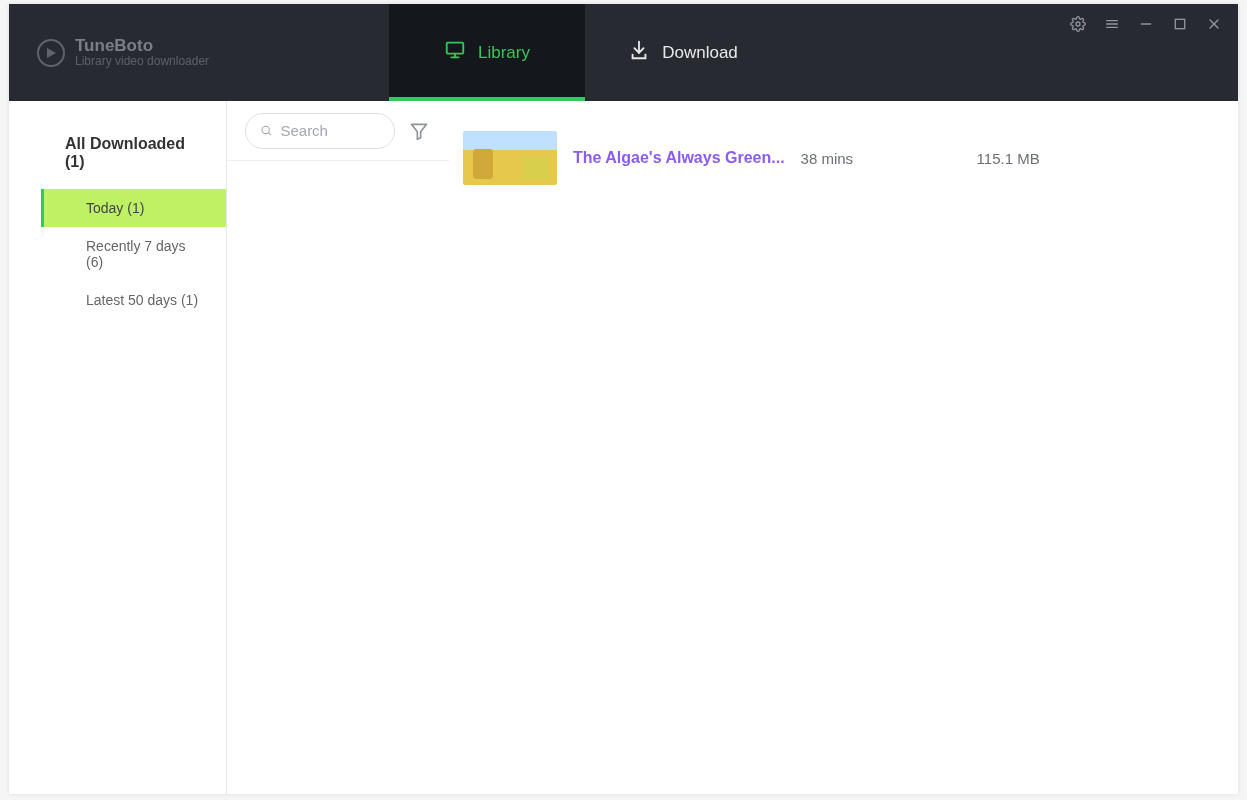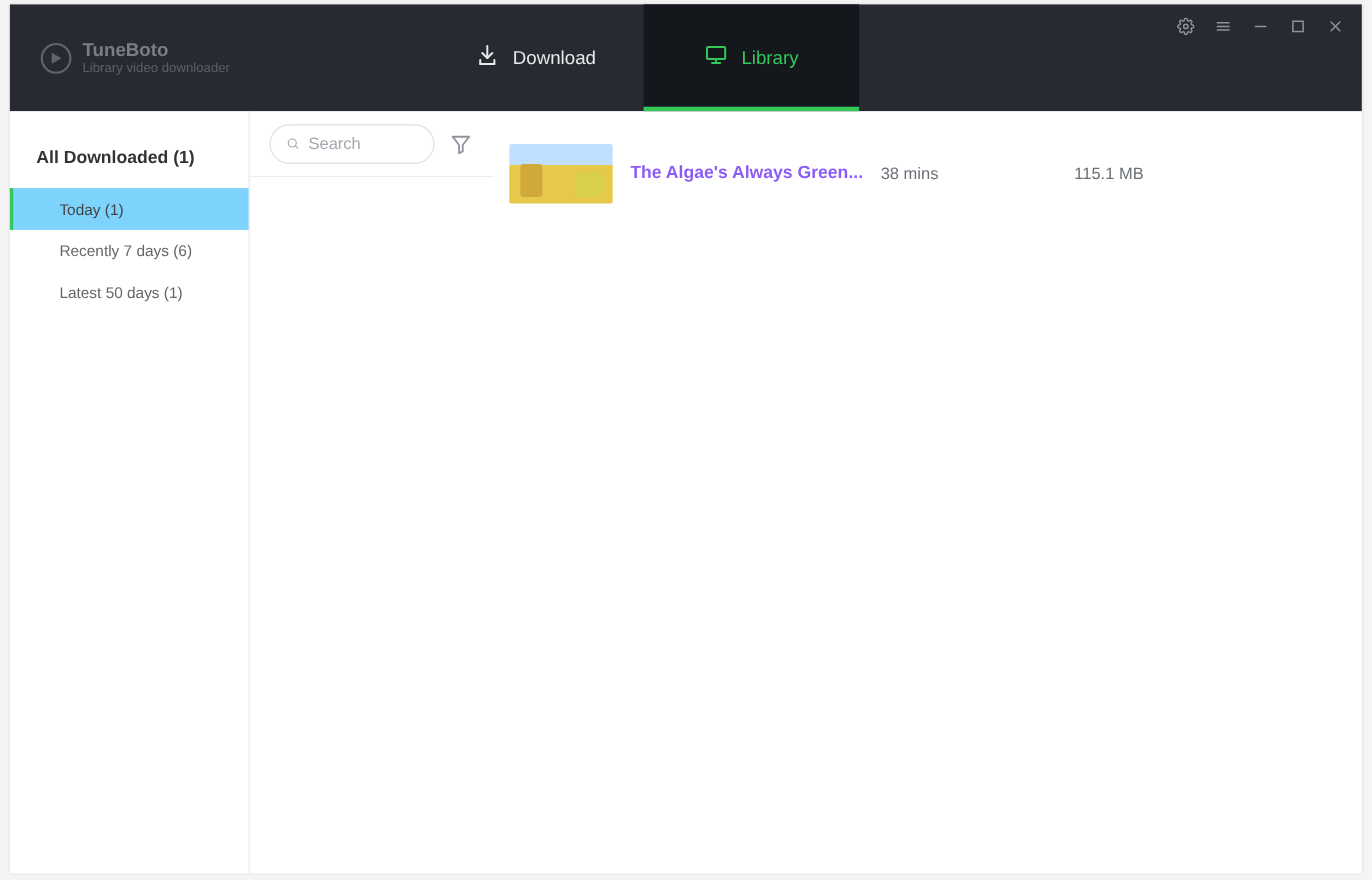--- a/index.html
+++ b/index.html
@@ -84,36 +84,37 @@
   
   .body {
     flex: 1;
     display: flex;
     min-height: 0;
   }
   .sidebar {
     width: 218px;
     border-right: 1px solid #e4e6e9;
     padding-top: 18px;
+    padding-left: 32px;
   }
   .sidebar-header {
     font-size: 16px;
     font-weight: 700;
     color: #333;
     padding: 16px 24px 18px;
   }
   .sidebar-item {
     padding: 11px 22px 11px 42px;
     font-size: 14px;
     color: #666;
     cursor: pointer;
     border-left: 3px solid transparent;
   }
   .sidebar-item.active {
-    background: #7dd3fc;
+    background: #bef264;
     color: #444;
     border-left: 3px solid #34c759;
   }
   .main {
     flex: 1;
     display: flex;
     flex-direction: row;
     min-width: 0;
   }
   .toolbar {
@@ -188,41 +189,41 @@
             <polygon points="2,1 11,6 2,11"></polygon>
           </svg>
       </span>
       <span class="brand-text">
         <span class="brand-name">TuneBoto</span>
         <span class="brand-sub">Library video downloader</span>
       </span>
     </div>
 
     <div class="nav">
+      <div class="nav-tab active">
+        <span>
+          <svg viewBox="0 0 24 24" fill="none" stroke="#34c759" stroke-width="2" stroke-linecap="round" stroke-linejoin="round">
+            <rect x="3" y="4" width="18" height="12" rx="1"></rect>
+              <path d="M8 20h8"></path>
+              <path d="M12 16v4"></path>
+          </svg>
+        </span>
+        <span>Library</span>
+      </div>
       <div class="nav-tab">
         <span>
           <svg viewBox="0 0 24 24" fill="none" stroke="#e6e8ea" stroke-width="2" stroke-linecap="round" stroke-linejoin="round">
             <path d="M12 3v12"></path>
               <path d="M7 10l5 5 5-5"></path>
               <path d="M5 21h14"></path>
               <path d="M5 21v-4"></path>
               <path d="M19 21v-4"></path>
           </svg>
         </span>
         <span>Download</span>
-      </div>
-      <div class="nav-tab active">
-        <span>
-          <svg viewBox="0 0 24 24" fill="none" stroke="#34c759" stroke-width="2" stroke-linecap="round" stroke-linejoin="round">
-            <rect x="3" y="4" width="18" height="12" rx="1"></rect>
-              <path d="M8 20h8"></path>
-              <path d="M12 16v4"></path>
-          </svg>
-        </span>
-        <span>Library</span>
       </div>
     </div>
 
     <div class="window-controls">
       <span class="win-btn">
         <svg viewBox="0 0 24 24" fill="none" stroke="#8e949c" stroke-width="2">
             <circle cx="12" cy="12" r="3"></circle>
             <path d="M19.4 15a1.7 1.7 0 0 0 .34 1.87l.06.06a2 2 0 1 1-2.83 2.83l-.06-.06a1.7 1.7 0 0 0-1.87-.34 1.7 1.7 0 0 0-1 1.56V21a2 2 0 1 1-4 0v-.09a1.7 1.7 0 0 0-1-1.56 1.7 1.7 0 0 0-1.87.34l-.06.06a2 2 0 1 1-2.83-2.83l.06-.06A1.7 1.7 0 0 0 4.6 15a1.7 1.7 0 0 0-1.56-1H3a2 2 0 1 1 0-4h.09A1.7 1.7 0 0 0 4.6 9a1.7 1.7 0 0 0-.34-1.87l-.06-.06A2 2 0 1 1 7.03 4.24l.06.06A1.7 1.7 0 0 0 9 4.6a1.7 1.7 0 0 0 1-1.56V3a2 2 0 1 1 4 0v.09c0 .68.4 1.29 1 1.56a1.7 1.7 0 0 0 1.87-.34l.06-.06a2 2 0 1 1 2.83 2.83l-.06.06A1.7 1.7 0 0 0 19.4 9c.27.6.88 1 1.56 1H21a2 2 0 1 1 0 4h-.09c-.68 0-1.29.4-1.56 1z"></path>
           </svg>
       </span>

